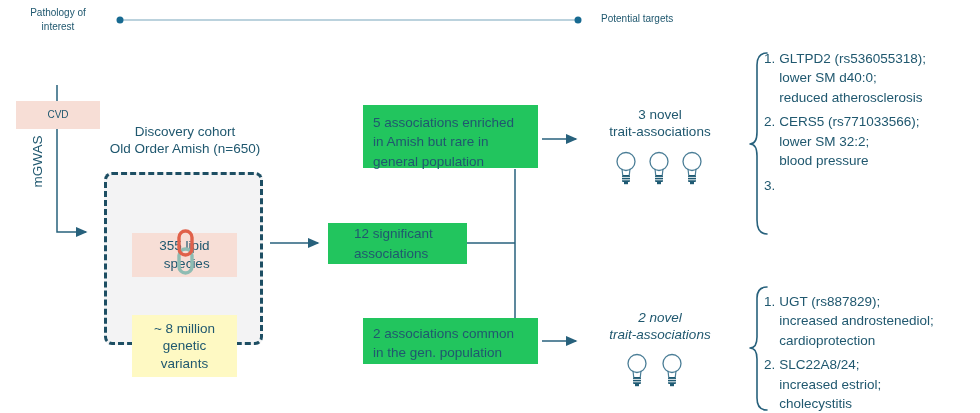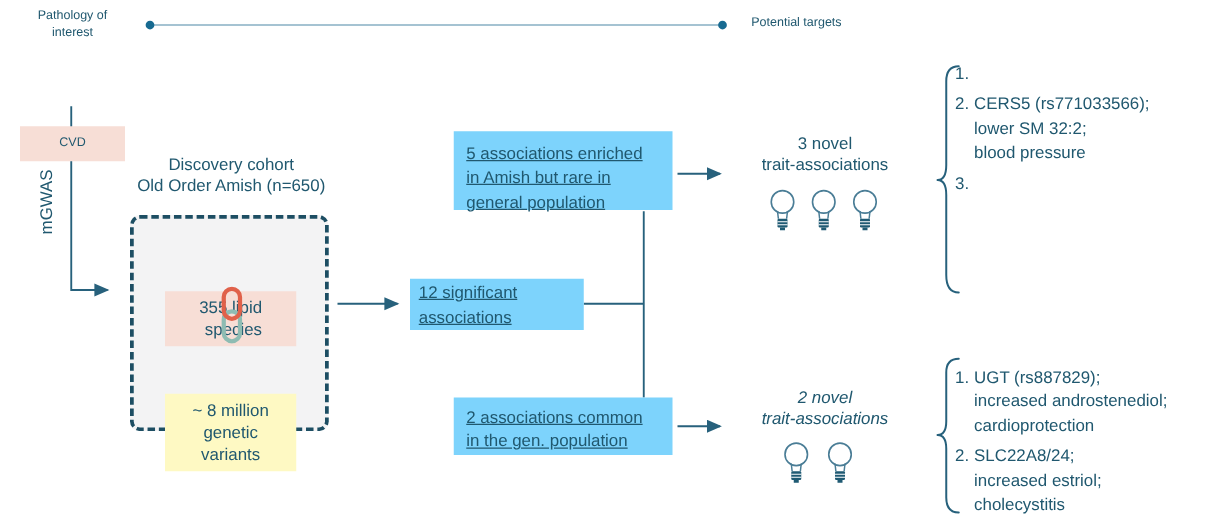--- a/index.html
+++ b/index.html
@@ -5,35 +5,35 @@
   html,body{margin:0;padding:0;background:#ffffff;}
   #canvas{
     position:relative;width:980px;height:413px;background:#ffffff;overflow:hidden;
     font-family:"Liberation Sans", sans-serif;color:#20586f;
   }
   .abs{position:absolute;}
   .pre{white-space:pre-line;}
   .center{text-align:center;}
   .box{box-sizing:border-box;}
   .fill-pink{background:#f7ded6;}
-  .fill-blue{background:#7dd3fc;text-decoration:underline;}
+  .fill-blue{background:#22c55e;}
   .fill-teal{background:#fef9c3;}
   .flexc{display:flex;align-items:center;justify-content:center;margin-top:44px;}
   .t14{font-size:10px;line-height:1.35;}
   .t13{font-size:13.5px;line-height:1.43;}
   #pathology-label{left:8px;top:6px;width:100px;}
   #targets-label{left:601px;top:12px;}
   #cvd-box{left:16px;top:57px;width:84px;height:28px;}
   #mgwas-label{left:2px;top:154px;width:70px;text-align:center;transform:rotate(-90deg);font-size:13.5px;}
   #discovery-title{left:100px;top:124px;width:170px;line-height:1.24;}
   #discovery-box{left:104px;top:172px;width:159px;height:173px;background:#f3f3f4;border:3px dashed #1d4e63;border-radius:8px;}
   #lipid-box{left:132px;top:189px;width:105px;height:44px;line-height:1.3;text-align:right;}
   #chain-icon{left:171px;top:229px;}
   #variants-box{left:132px;top:271px;width:105px;height:62px;line-height:1.3;}
-  #significant-box{left:328px;top:223px;width:139px;height:41px;display:flex;align-items:center;padding-left:7px;}
+  #significant-box{left:328px;top:223px;width:139px;height:41px;display:flex;align-items:center;padding-left:26px;}
   #enriched-box{left:363px;top:105px;width:175px;height:63px;padding:8px 0 0 10px;}
   #common-box{left:363px;top:318px;width:175px;height:46px;padding:6px 0 0 10px;}
   #novel-top{left:578px;top:106px;width:164px;line-height:1.28;}
   #novel-bottom{left:578px;top:309px;width:164px;line-height:1.28;font-style:italic;}
   #bulbs-top{left:615px;top:151px;display:flex;gap:11px;}
   #bulbs-bottom{left:626px;top:353px;display:flex;gap:13px;}
   #brace-top{left:745px;top:51px;}
   #brace-bottom{left:745px;top:285px;}
   #list-top{left:764px;top:49px;width:214px;}
   #list-bottom{left:764px;top:292px;width:214px;}
@@ -150,20 +150,23 @@
   <svg id="brace-top" class="abs" width="26" height="185" viewBox="0 0 26 185">
     <path d="M22,2 Q12,2 12,14 L12,81 Q12,93 5,93 Q12,93 12,105 L12,169 Q12,183 22,183" fill="none" stroke="#27617c" stroke-width="1.6" stroke-linecap="round" stroke-linejoin="round"></path>
   </svg>
   <svg id="brace-bottom" class="abs" width="26" height="127" viewBox="0 0 26 127">
     <path d="M22,2 Q12,2 12,13 L12,52 Q12,63 5,63 Q12,63 12,74 L12,113 Q12,125 22,125" fill="none" stroke="#27617c" stroke-width="1.6" stroke-linecap="round" stroke-linejoin="round"></path>
   </svg>
 
   <div id="list-top" class="abs">
     <div class="list-item">
       <span class="list-num">1.</span>
+      <span class="pre">GLTPD2 (rs536055318);
+lower SM d40:0;
+reduced atherosclerosis</span>
     </div>
     <div class="list-item">
       <span class="list-num">2.</span>
       <span class="pre">CERS5 (rs771033566);
 lower SM 32:2;
 blood pressure</span>
     </div>
     <div class="list-item">
       <span class="list-num">3.</span>
     </div>

